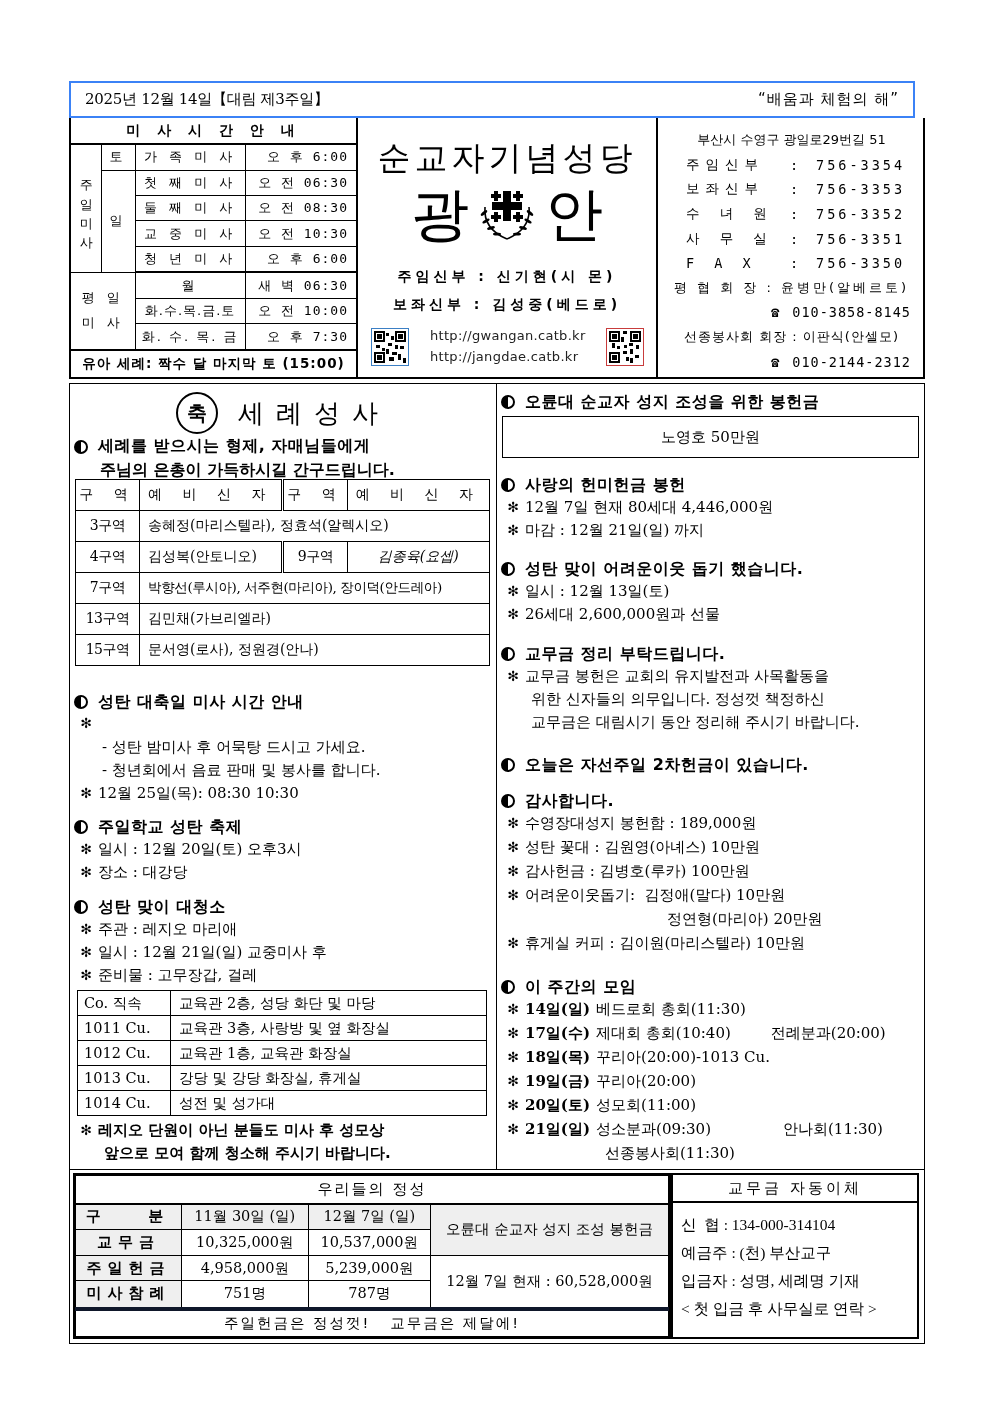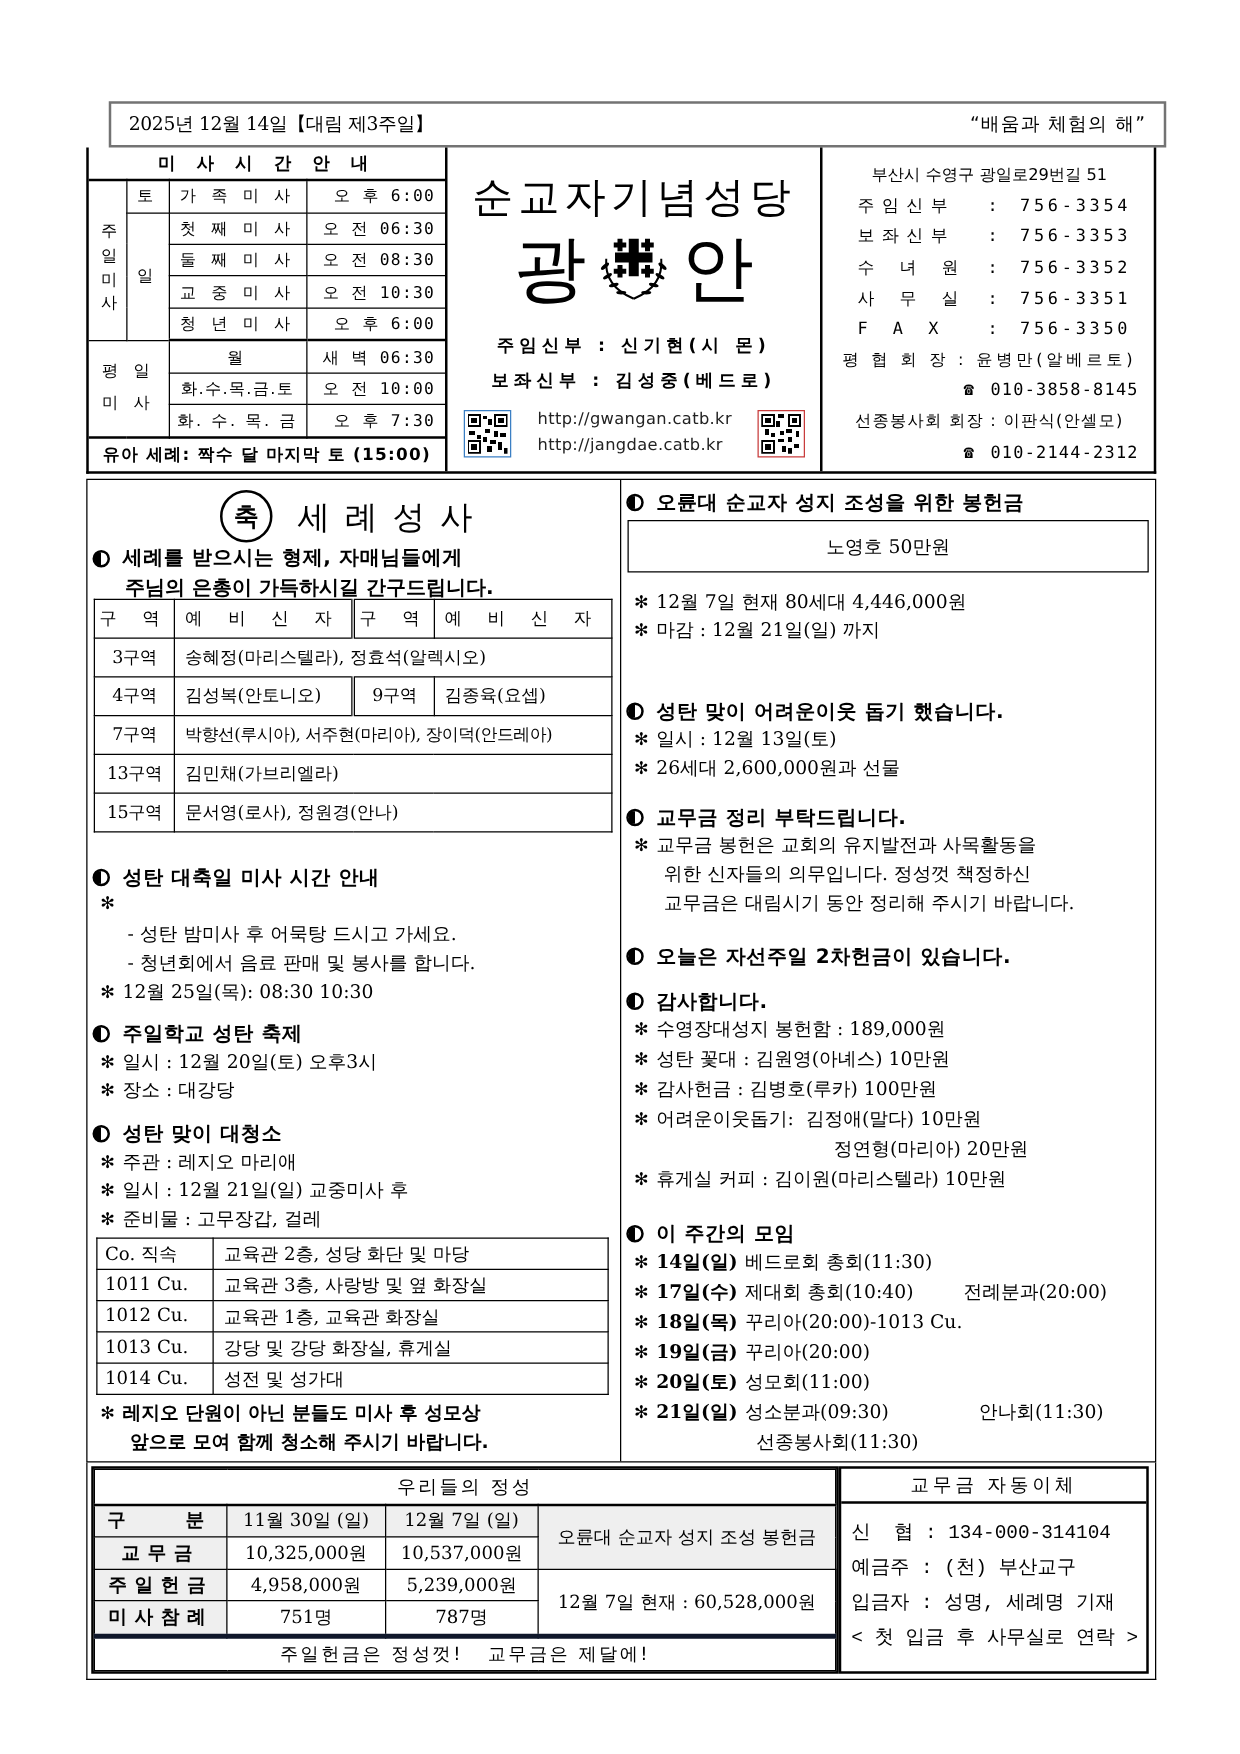--- a/index.html
+++ b/index.html
@@ -2,21 +2,21 @@
 <html><head>
 <meta charset="utf-8">
 <style>
   * { box-sizing: border-box; margin: 0; padding: 0; }
   html, body { width: 992px; height: 1403px; background: #ffffff; }
   body { font-family: "DejaVu Sans", "Liberation Sans", sans-serif; color: #000; position: relative; overflow: hidden; }
   .serif { font-family: "DejaVu Serif", "Liberation Serif", serif; }
   .abs { position: absolute; }
 
   
-  #topbar { left: 69px; top: 81px; width: 846px; height: 37px; border: 2px solid #737373; display: flex; align-items: center; justify-content: space-between; padding: 0 14px; font-size: 15px; margin-left: 18px; }
+  #topbar { left: 69px; top: 81px; width: 846px; height: 37px; border: 2px solid #3b82f6; display: flex; align-items: center; justify-content: space-between; padding: 0 14px; font-size: 15px; }
   #topbar .date { letter-spacing: -0.3px; }
   #topbar .motto { letter-spacing: 1px; }
 
   
   #header { left: 69px; top: 118px; width: 856px; height: 261px; border: 2px solid #000; border-top: none; }
   #mass-table { position: absolute; left: 0; top: 0; width: 287px; height: 259px; border-right: 2px solid #000; }
   #mass-table table { width: 100%; height: 100%; border-collapse: collapse; font-size: 13px; }
   #mass-table td { border: 1px solid #000; text-align: center; padding: 0; letter-spacing: 4px; }
   #mass-table tr.title td { font-weight: bold; font-size: 14px; letter-spacing: 6px; height: 26px; border-top: none; border-left: none; border-right: none; border-bottom: 2px solid #000; }
   #mass-table td.vert { writing-mode: vertical-rl; text-orientation: upright; letter-spacing: 6px; }
@@ -112,21 +112,21 @@
   #bottom { left: 69px; top: 1170px; width: 856px; height: 174px; border: 1px solid #000; border-top: none; padding: 4px; }
   #offering-wrap { position: absolute; left: 3px; top: 3px; width: 598px; height: 166px; border: 2px solid #000; }
   #offering-table { width: 100%; height: 100%; border-collapse: collapse; font-family: "DejaVu Serif", serif; font-size: 14.5px; }
   #offering-table td { border: 1px solid #000; text-align: center; white-space: nowrap; padding: 0; }
   #offering-table tr.t td { height: 28px; font-size: 15px; letter-spacing: 2px; border-bottom: 2px solid #000; }
   #offering-table td.gray { background: #efefef; }
   #offering-table td.rh { font-family: "DejaVu Sans", sans-serif; font-weight: bold; letter-spacing: 6px; font-size: 15px; width: 106px; }
   #offering-table tr.foot td { height: 28px; font-family: "DejaVu Sans", sans-serif; letter-spacing: 2px; border-top: 4px solid #0f172a; border-radius: 13px; }
   #auto-wrap { position: absolute; left: 601px; top: 3px; width: 248px; height: 166px; border: 2px solid #000; border-left: 2px solid #000; }
   #auto-title { height: 28px; border-bottom: 2px solid #000; display: flex; align-items: center; justify-content: center; font-family: "DejaVu Serif", serif; font-size: 15px; letter-spacing: 3px; }
-  #auto-body { padding: 12px 15px 0 8px; font-family: Liberation Mono, monospace; font-size: 15.5px; }
+  #auto-body { padding: 12px 15px 0 8px; font-family: Liberation Serif, serif; font-size: 15.5px; }
   #auto-body div { height: 28px; white-space: nowrap; }
 </style>
 </head>
 <body>
 
 <div id="topbar" class="abs">
   <span class="date serif">2025년 12월 14일【대림 제3주일】</span>
   <span class="motto">“배움과 체험의 해”</span>
 </div>
 
@@ -344,21 +344,21 @@
         <td>예 비 신 자</td>
       </tr>
       <tr>
         <td class="zone">3구역</td>
         <td colspan="3">송혜정(마리스텔라), 정효석(알렉시오)</td>
       </tr>
       <tr>
         <td class="zone">4구역</td>
         <td>김성복(안토니오)</td>
         <td class="zone dbl-l">9구역</td>
-        <td style="">김종육(요셉)</td>
+        <td style="text-align:center;font-style:italic;">김종육(요셉)</td>
       </tr>
       <tr>
         <td class="zone">7구역</td>
         <td colspan="3" style="font-size:13.5px; letter-spacing:-0.4px;">박향선(루시아), 서주현(마리아), 장이덕(안드레아)</td>
       </tr>
       <tr>
         <td class="zone">13구역</td>
         <td colspan="3">김민채(가브리엘라)</td>
       </tr>
       <tr>
@@ -453,20 +453,24 @@
   <div id="col-right">
     <div id="oryundae">
       <div class="sec-title" style="height:24px;">
           <span class="halfmoon"></span>
           <span>오륜대 순교자 성지 조성을 위한 봉헌금</span>
         </div>
     </div>
     <div id="oryundae-box">노영호 50만원</div>
 
     <div id="rice-offering">
+      <div class="sec-title" style="height:26px;">
+          <span class="halfmoon"></span>
+          <span>사랑의 헌미헌금 봉헌</span>
+        </div>
       <div class="bullet-line">
           <span class="star">✻</span>
           <span>12월 7일 현재 80세대 4,446,000원</span>
         </div>
       <div class="bullet-line">
           <span class="star">✻</span>
           <span>마감 : 12월 21일(일) 까지</span>
         </div>
     </div>
 

